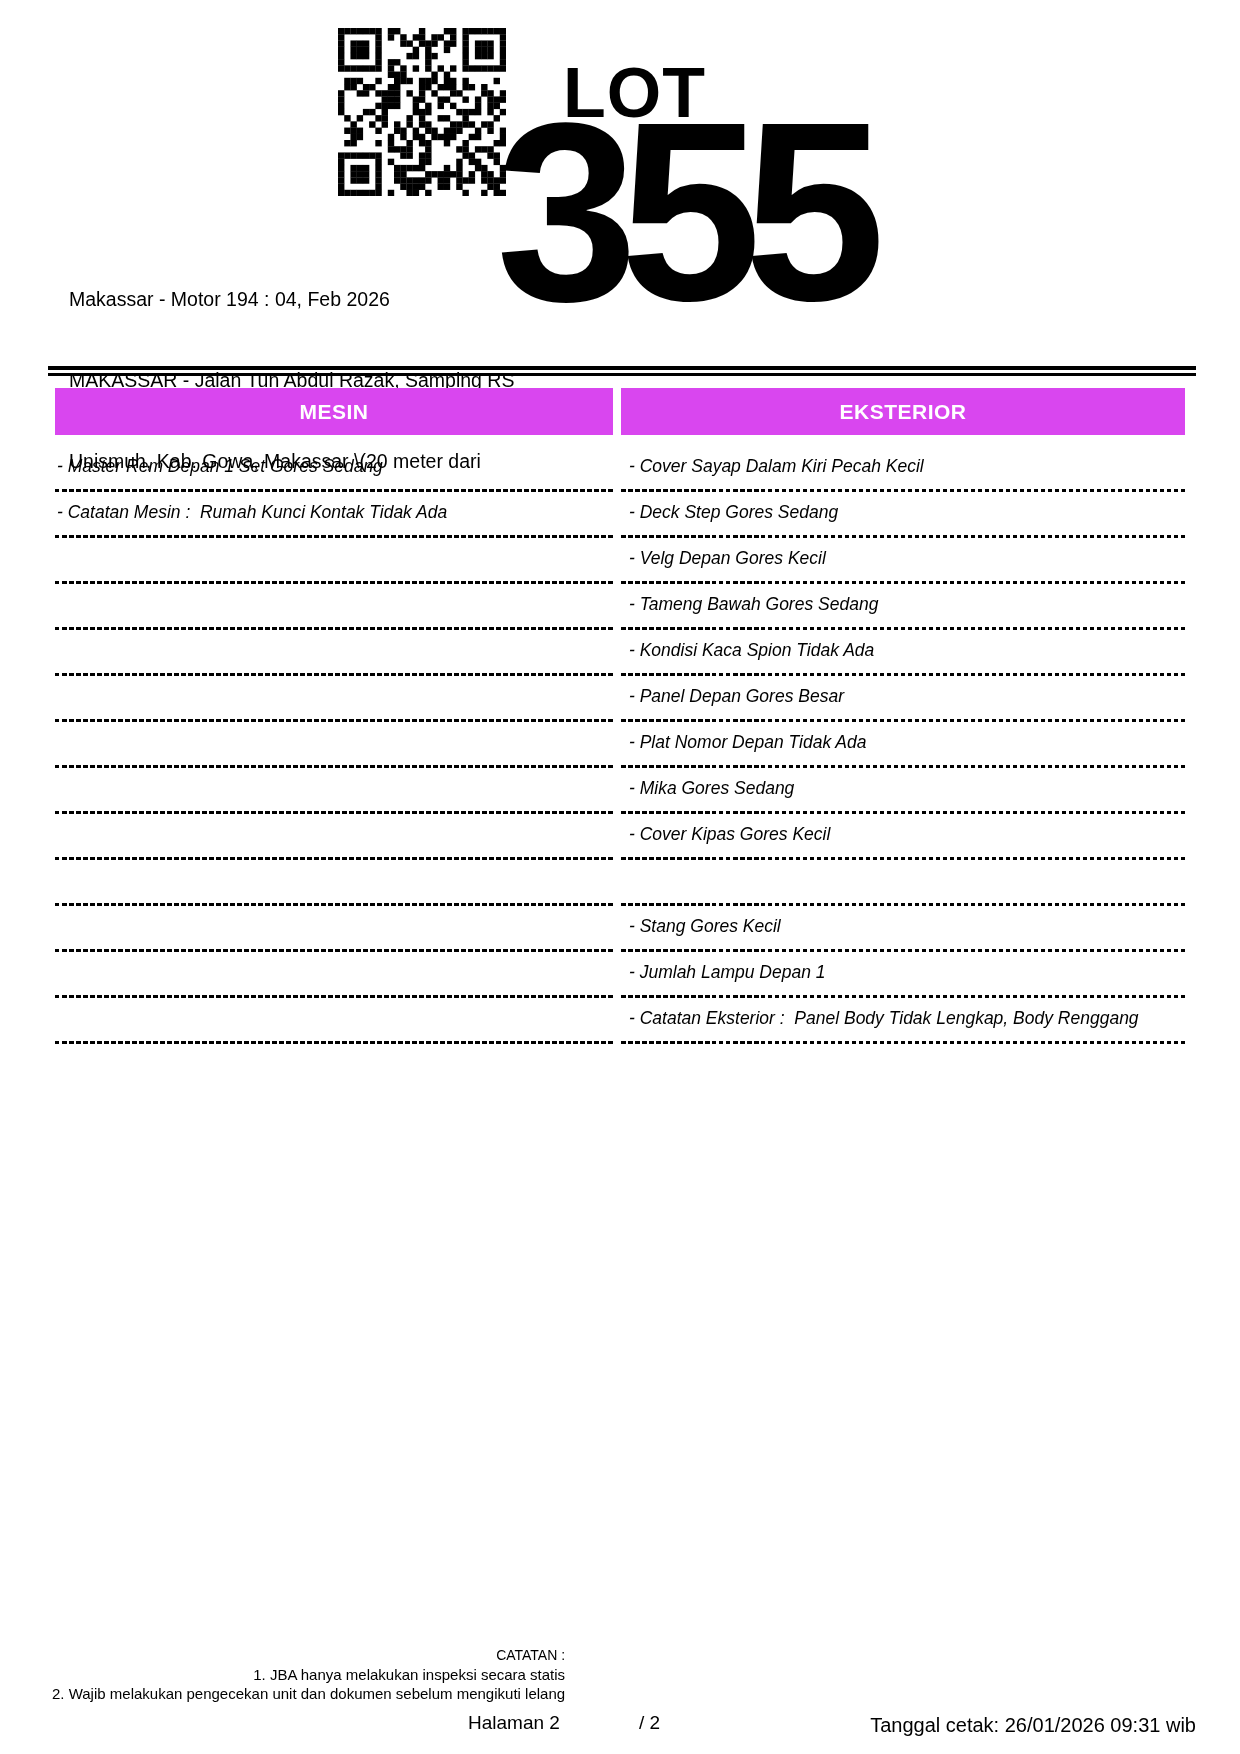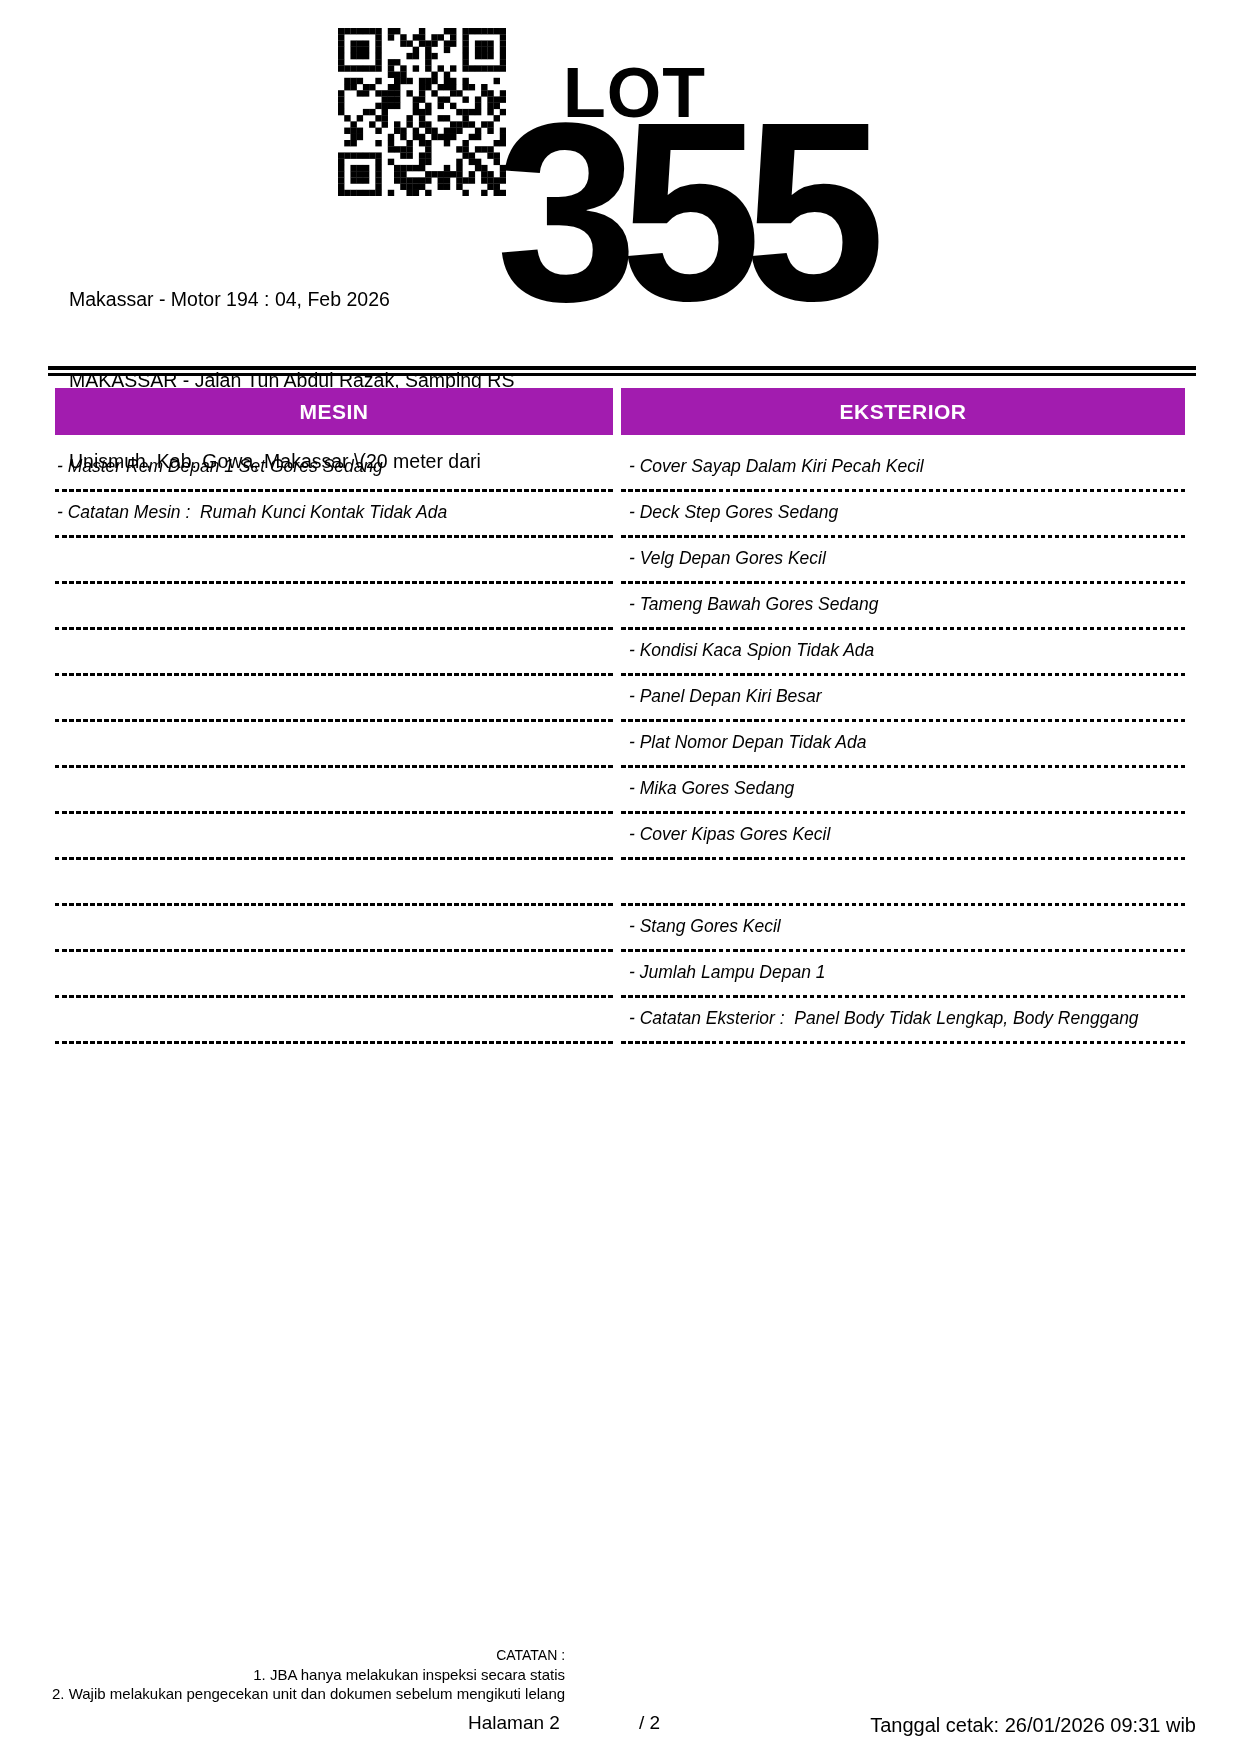--- a/index.html
+++ b/index.html
@@ -32,21 +32,21 @@
   .double-rule{
     position:absolute;left:48px;top:366px;width:1148px;
     height:3px;
     border-top:4px solid #000;
     border-bottom:3px solid #000;
   }
   .col{position:absolute;top:388px;}
   .col-left{left:55px;width:558px;}
   .col-right{left:621px;width:564px;}
   .col-header{
-    height:47px;background:#a21caf;color:#fff;
+    height:47px;background:#d946ef;color:#fff;
     font-size:21px;font-weight:bold;letter-spacing:0.5px;
     text-align:center;line-height:47px;
   }
   .rows{margin-top:11px;}
   .row{position:relative;height:46px;}
   .row-text{
     font-size:17.5px;line-height:21px;padding-top:10px;
     white-space:pre-wrap;
     font-style:italic;
   }
@@ -519,21 +519,21 @@
         </div>
         <div class="row">
           <div class="row-text">- Tameng Bawah Gores Sedang</div>
           <div class="dotline"></div>
         </div>
         <div class="row">
           <div class="row-text">- Kondisi Kaca Spion Tidak Ada</div>
           <div class="dotline"></div>
         </div>
         <div class="row">
-          <div class="row-text">- Panel Depan Kiri Besar</div>
+          <div class="row-text">- Panel Depan Gores Besar</div>
           <div class="dotline"></div>
         </div>
         <div class="row">
           <div class="row-text">- Plat Nomor Depan Tidak Ada</div>
           <div class="dotline"></div>
         </div>
         <div class="row">
           <div class="row-text">- Mika Gores Sedang</div>
           <div class="dotline"></div>
         </div>

